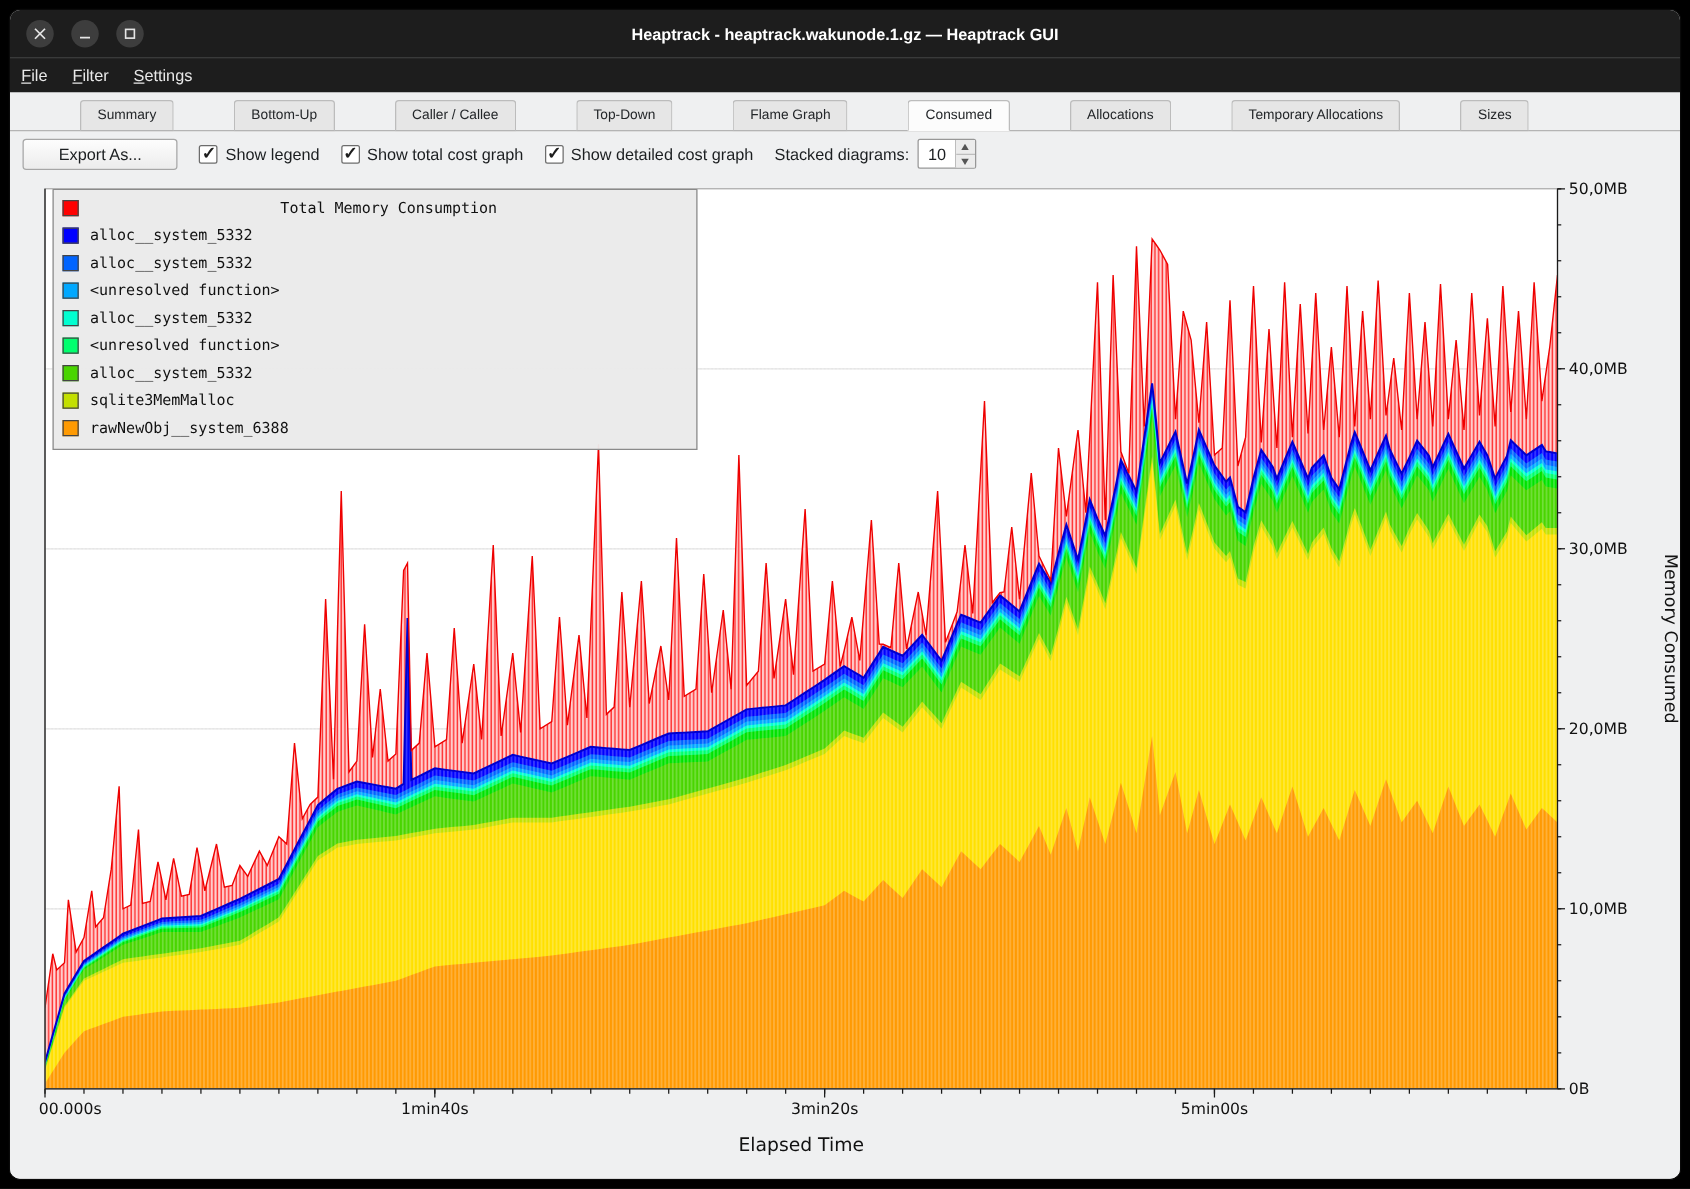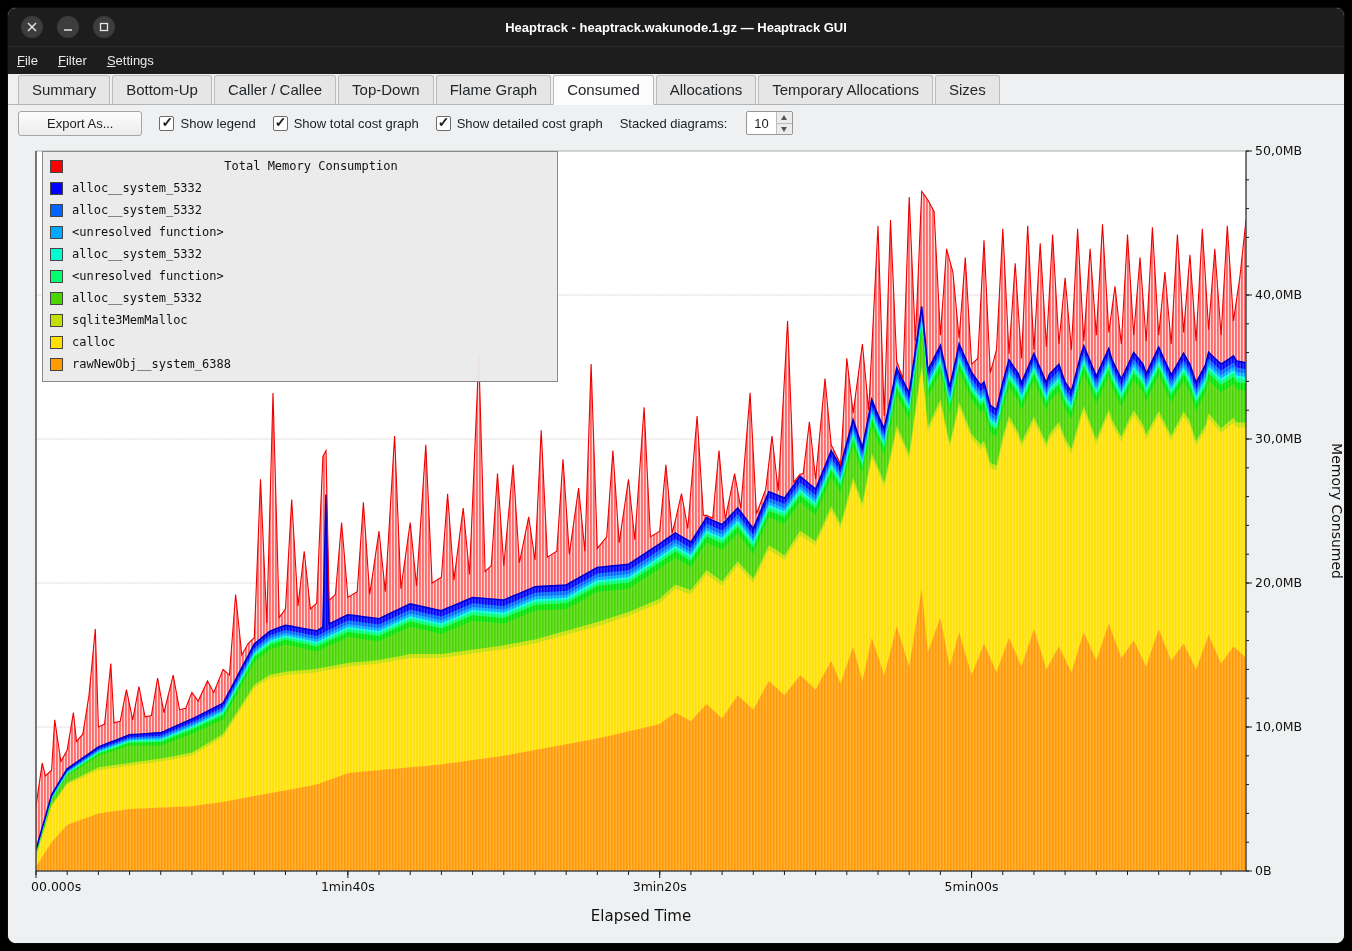--- a/index.html
+++ b/index.html
@@ -20,35 +20,35 @@
 
   
   .menubar { flex:none; height:28px; background:#1d1d1d; border-top:1px solid #2b2b2b;
              display:flex; align-items:center; padding-left:0; gap:2px; }
   .menu-item { display:inline-block; color:#e9e9e9; font-size:13px; padding:3px 9px; border-radius:3px; }
   .menu-item::first-letter { text-decoration:underline; }
 
   
   .tabbar { flex:none; height:31px; display:flex; align-items:flex-end; padding:4px 0 0 10px;
             border-bottom:1px solid #b4b4b4; background:#eff0f1; }
-  .tab { font-size:15px; color:#232629; background:#e6e6e6; border:1px solid #bcbcbc; border-bottom:none;
+  .tab { font-size:11px; color:#232629; background:#e6e6e6; border:1px solid #bcbcbc; border-bottom:none;
          padding:5px 13px 6px 13px; border-radius:3px 3px 0 0; margin-right:2px; margin-bottom:-1px;
-         white-space:nowrap; border-bottom:1px solid #b4b4b4; }
+         white-space:nowrap; border-bottom:1px solid #b4b4b4;margin-left:46px; }
   .tab.active { background:#fcfcfc; border-bottom:1px solid #fcfcfc; }
 
   
   .toolbar { flex:none; height:36px; display:flex; align-items:center; gap:17px; padding:0 10px; }
   .btn { font-size:13px; color:#1b1e20; padding:4px 28px; border:1px solid #a6a6a6; border-radius:3px;
          background:linear-gradient(#fdfdfd,#ececec); }
   .checkbox { display:flex; align-items:center; gap:6px; font-size:13px; color:#1b1e20; }
   .cb-box { width:15px; height:15px; background:#ffffff; border:1px solid #6c6c6c; border-radius:2px;
             position:relative; flex:none; }
   .checkbox.checked .cb-box::after { content:"✓"; position:absolute; left:1px; top:-3px;
             font-size:14px; font-weight:bold; color:#1d1d1d; }
-  .spin-group { display:flex; align-items:center; gap:19px; font-size:13px; color:#1b1e20; }
+  .spin-group { display:flex; align-items:center; gap:7px; font-size:13px; color:#1b1e20; }
   .spinbox { display:flex; width:47px; height:24px; background:#fff; border:1px solid #979797; border-radius:2px; }
   .spin-value { flex:1; display:flex; align-items:center; padding-left:7px; font-size:13px; }
   .spin-btns { width:16px; display:flex; flex-direction:column; border-left:1px solid #bdbdbd; }
   .spin-up, .spin-down { flex:1; background:#ececec; position:relative; }
   .spin-up::after { content:""; position:absolute; left:4px; top:3px; border-left:3.5px solid transparent;
             border-right:3.5px solid transparent; border-bottom:5px solid #555; }
   .spin-down::after { content:""; position:absolute; left:4px; top:3px; border-left:3.5px solid transparent;
             border-right:3.5px solid transparent; border-top:5px solid #555; }
   .spin-up { border-bottom:1px solid #bdbdbd; }
 
@@ -290,24 +290,20 @@
           </div>
           <div class="legend-row">
             <span class="sw" style="background: rgb(73, 213, 0);"></span>
             <span class="legend-label">alloc__system_5332</span>
           </div>
           <div class="legend-row">
             <span class="sw" style="background: rgb(195, 224, 0);"></span>
             <span class="legend-label">sqlite3MemMalloc</span>
           </div>
           <div class="legend-row">
-            <span class="sw" style="background: rgb(255, 224, 0);"></span>
-            <span class="legend-label">calloc</span>
-          </div>
-          <div class="legend-row">
             <span class="sw" style="background: rgb(255, 154, 2);"></span>
             <span class="legend-label">rawNewObj__system_6388</span>
           </div>
         </div>
     </div>
   </div>
 
 </div>
 
 </body></html>

